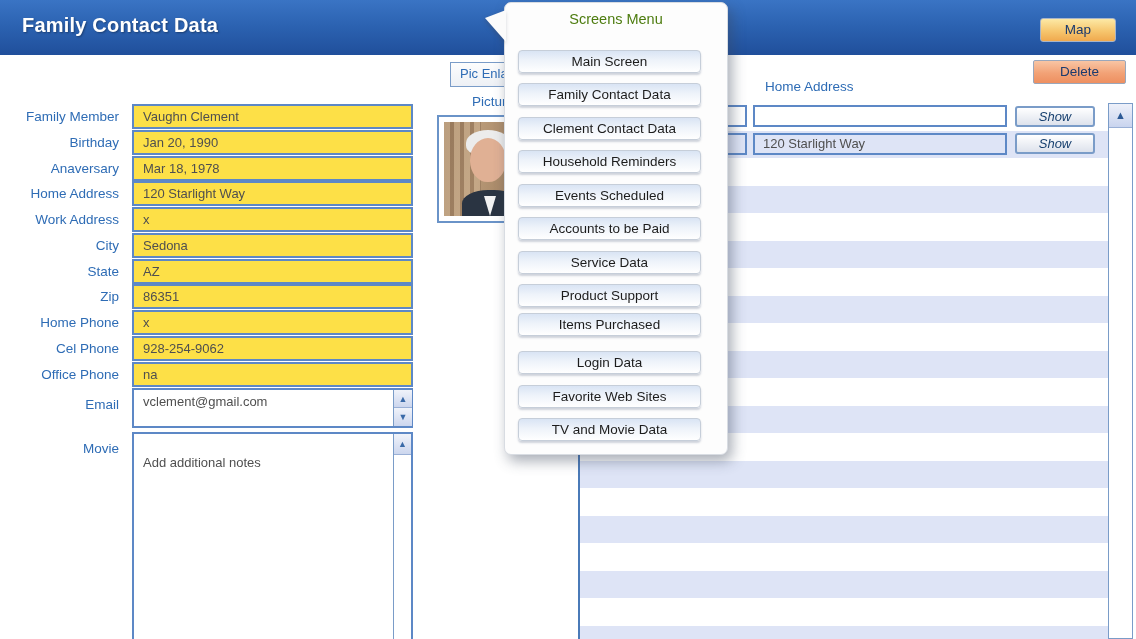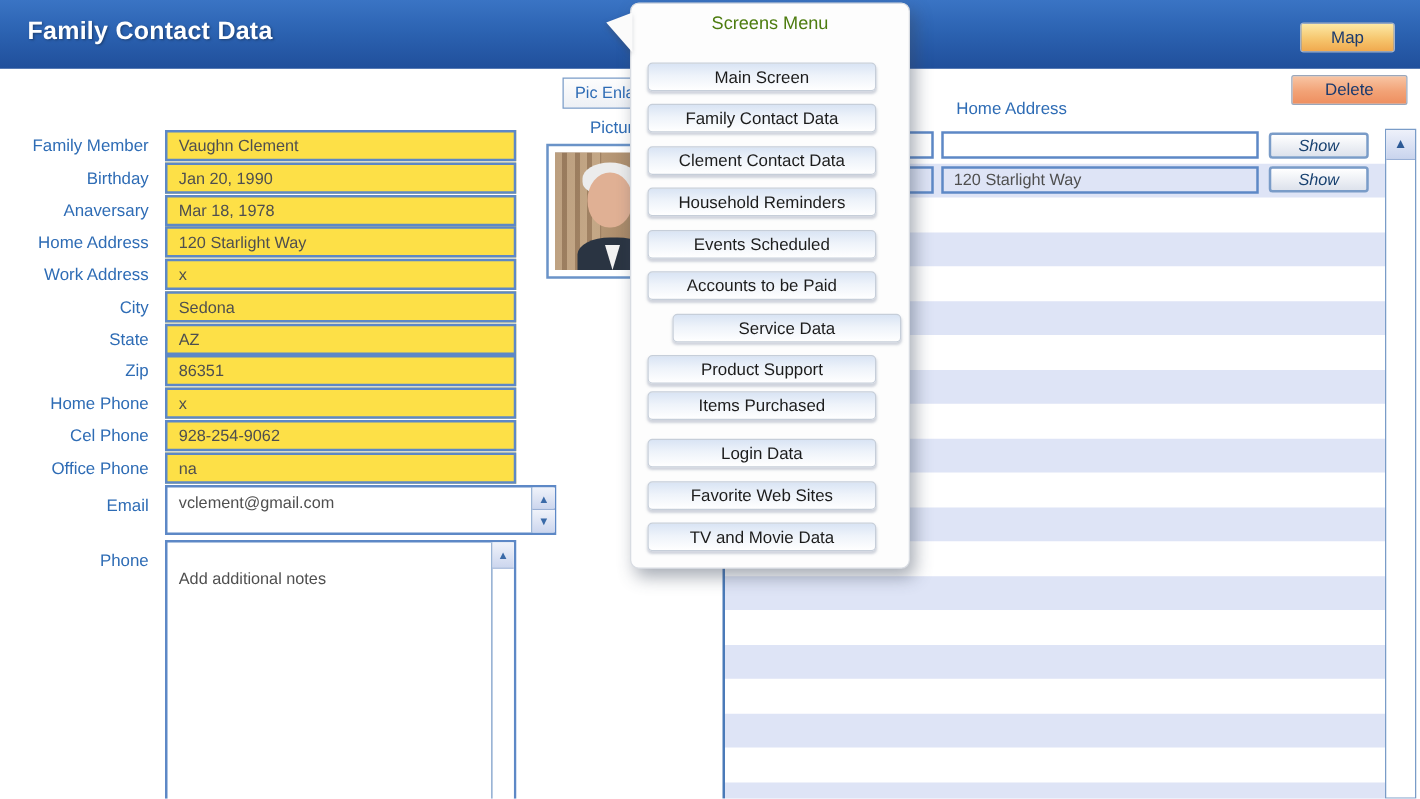--- a/index.html
+++ b/index.html
@@ -45,21 +45,21 @@
   .photo .shirt { position:absolute; left:40px; bottom:0; width:12px; height:20px;
                   background:#f2f2f2; clip-path:polygon(50% 100%, 0 0, 100% 0); }
 
   
   .form-row { position:absolute; left:0; height:25px; }
   .field-label { position:absolute; left:0; top:0; width:119px; height:25px; line-height:25px;
                  text-align:right; color:#2e6cb5; font-size:13.5px; white-space:nowrap; }
   .field-box { position:absolute; left:132px; top:0; width:281px; height:25px;
                border:2px solid #5d88c6; background:#fde047; color:#4f4f4f; font-size:13px;
                line-height:21px; padding-left:9px; overflow:hidden; white-space:nowrap; }
-  .email-box { position:absolute; left:132px; top:388px; width:313px; height:40px;
+  .email-box { position:absolute; left:132px; top:388px; width:281px; height:40px;
                border:2px solid #5d88c6; background:#fff; z-index:1;text-decoration:underline; }
   .email-text { position:absolute; left:9px; top:4px; color:#4f4f4f; font-size:13px; }
   .mini-scroll { position:absolute; right:0; top:0; width:18px; height:100%; border-left:1px solid #7a9cc8; }
   .mini-btn { width:18px; height:50%; background:linear-gradient(180deg,#f0f3fa,#ccd6ee);
               border-bottom:1px solid #9ab0d6; color:#3a6aa8; font-size:9px; text-align:center; line-height:18px; cursor:pointer; }
   .notes-box { position:absolute; left:132px; top:432px; width:281px; height:212px;
                border:2px solid #5d88c6; background:#fff; z-index:1; }
   .notes-text { position:absolute; left:9px; top:6px; width:235px; color:#4f4f4f; font-size:13px; line-height:16px; }
   .notes-line2 { margin-top:15px; }
   .notes-scroll { position:absolute; right:0; top:0; width:18px; height:100%; border-left:1px solid #7a9cc8; background:#fff; }
@@ -171,21 +171,21 @@
   </div>
   <div class="email-box">
     <div class="email-text">vclement@gmail.com</div>
     <div class="mini-scroll">
       <div class="mini-btn">▲</div>
       <div class="mini-btn" style="border-bottom:none;">▼</div>
     </div>
   </div>
 
   <div class="form-row" style="top:432px;">
-    <div class="field-label" style="top:4px;">Phone</div>
+    <div class="field-label" style="top:4px;">Movie</div>
   </div>
   <div class="notes-box">
     <div class="notes-text">
       <div class="notes-line2">Add additional notes</div>
     </div>
     <div class="notes-scroll">
       <div class="notes-up">▲</div>
     </div>
   </div>
 
@@ -226,21 +226,21 @@
   <div class="menu-tail"></div>
   <div class="menu-panel">
     <div class="menu-title">Screens Menu</div>
     <div id="menu-items">
         <div class="menu-item" style="top: 47px;">Main Screen</div>
         <div class="menu-item" style="top: 80px;">Family Contact Data</div>
         <div class="menu-item" style="top: 114px;">Clement Contact Data</div>
         <div class="menu-item" style="top: 147px;">Household Reminders</div>
         <div class="menu-item" style="top: 181px;">Events Scheduled</div>
         <div class="menu-item" style="top: 214px;">Accounts to be Paid</div>
-        <div class="menu-item" style="top: 248px; margin-left: 20px;">Service Data</div>
+        <div class="menu-item" style="top: 248px;">Service Data</div>
         <div class="menu-item" style="top: 281px;">Product Support</div>
         <div class="menu-item" style="top: 310px;">Items Purchased</div>
         <div class="menu-item" style="top: 348px;">Login Data</div>
         <div class="menu-item" style="top: 382px;">Favorite Web Sites</div>
         <div class="menu-item" style="top: 415px;">TV and Movie Data</div>
       </div>
   </div>
 
 </div>
 

